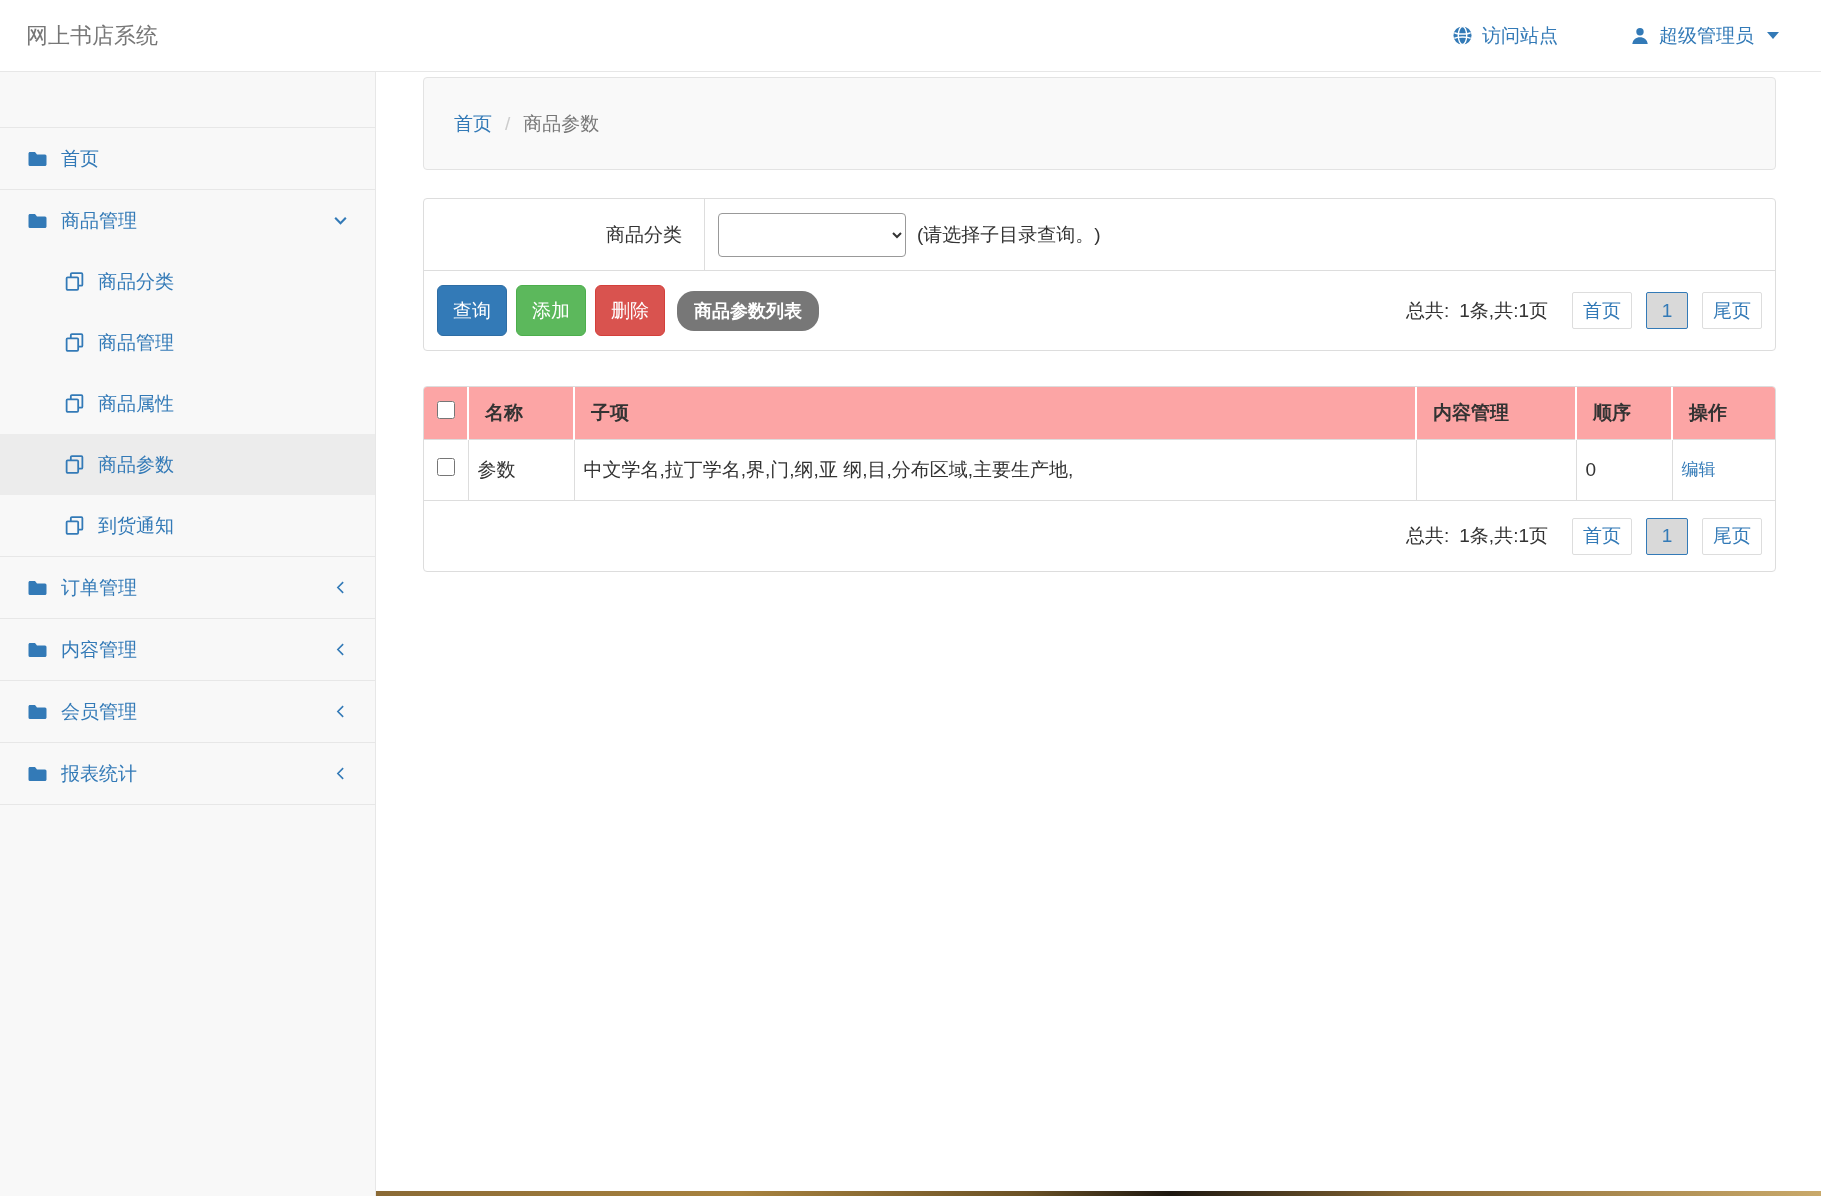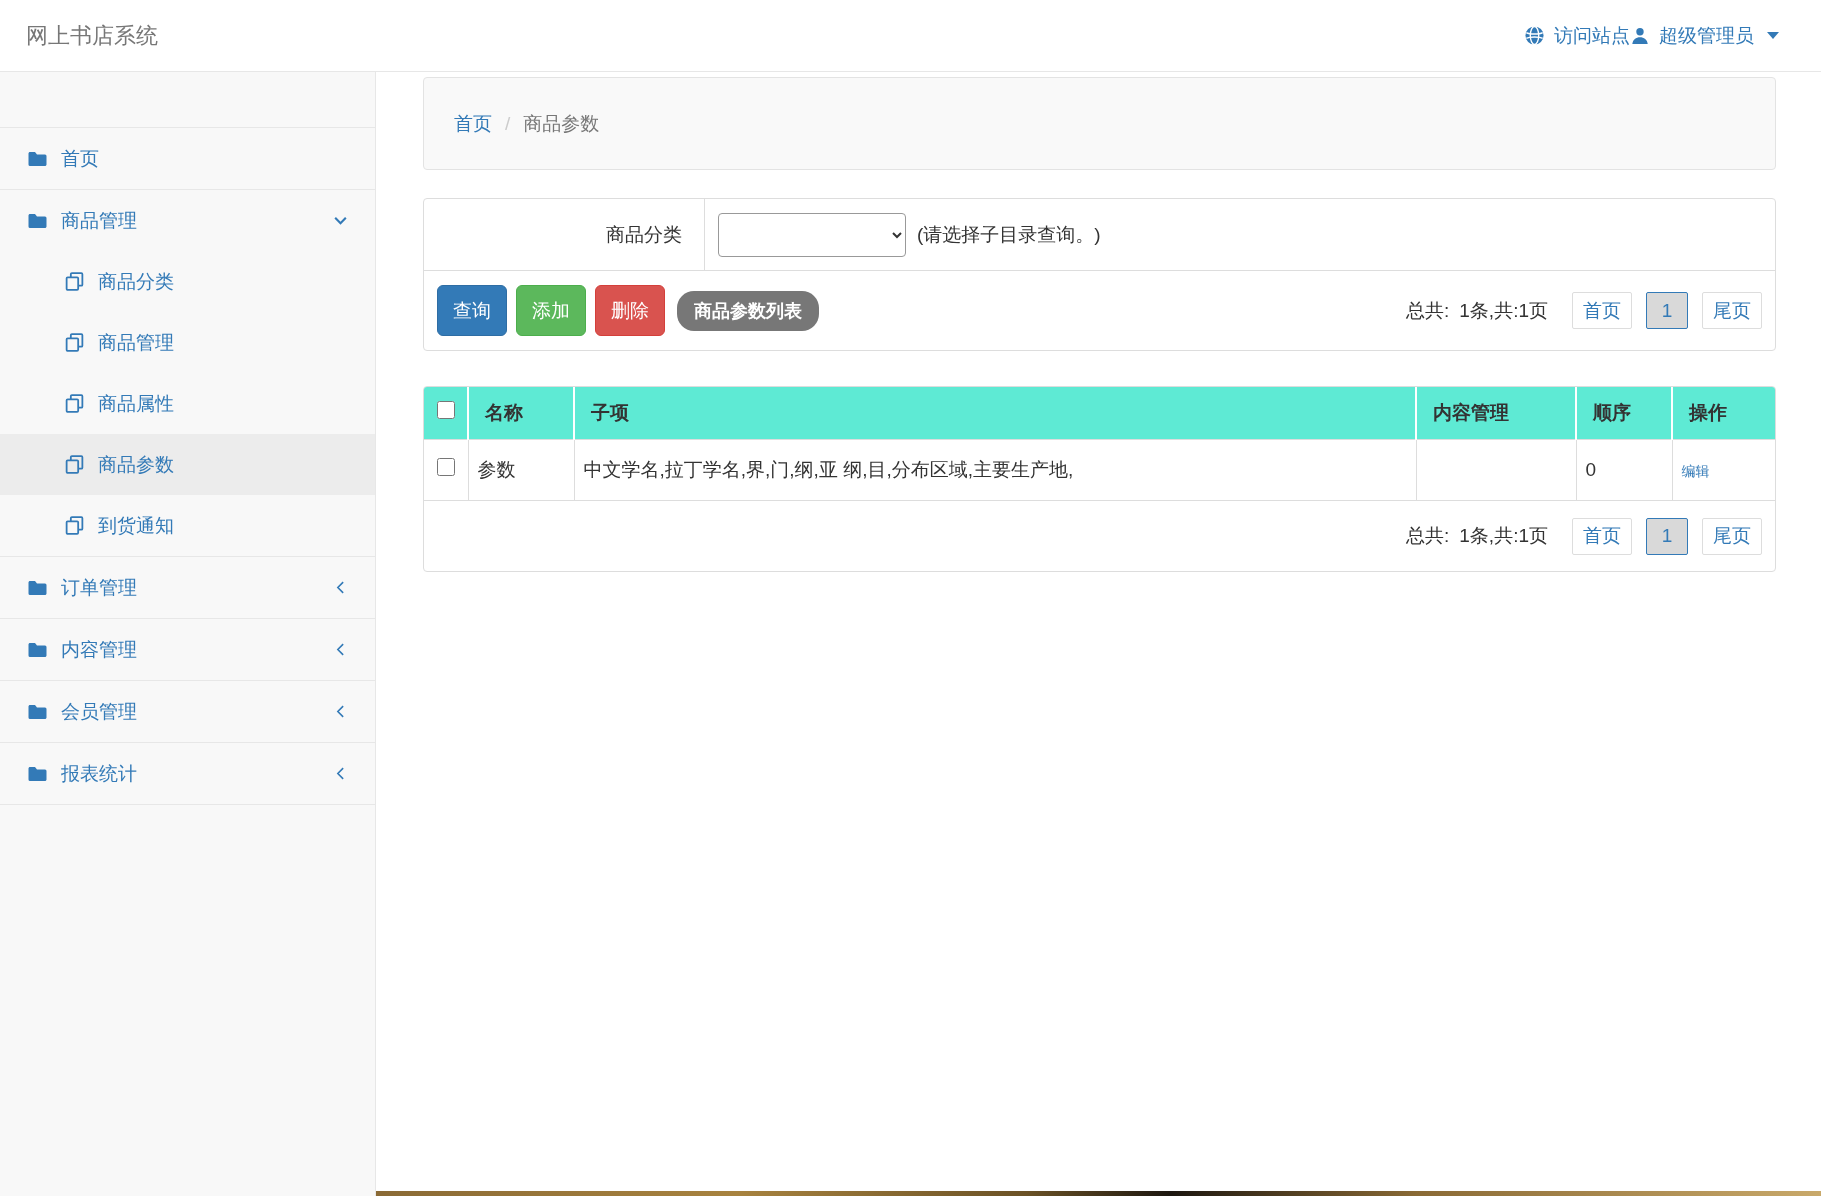--- a/index.html
+++ b/index.html
@@ -4,21 +4,21 @@
 <style>
   * { margin:0; padding:0; box-sizing:border-box; }
   html,body { width:1821px; height:1196px; overflow:hidden;
     font-family:"Liberation Sans", sans-serif; background:#fff; color:#333; }
   a { text-decoration:none; cursor:pointer; }
 
   
   .topbar { height:72px; background:#fff; border-bottom:1px solid #e7e7e7;
     display:flex; align-items:center; justify-content:space-between; padding:0 42px 0 26px; }
   .brand { font-size:22px; color:#777; }
-  .topbar-right { display:flex; align-items:center; }
+  .topbar-right { display:flex; align-items:center; gap:72px; }
   .hlink { display:flex; align-items:center; gap:9px; color:#337ab7; font-size:19px; }
   .caret { width:0; height:0; border-left:6px solid transparent; border-right:6px solid transparent;
     border-top:7px solid #337ab7; margin-left:4px; }
 
   
   .body { display:flex; height:1124px; }
   .sidebar { width:376px; flex-shrink:0; background:#f8f8f8; border-right:1px solid #e7e7e7; }
   .sidebar-spacer { height:56px; border-bottom:1px solid #e7e7e7; }
   .nav-group { border-bottom:1px solid #e7e7e7; }
   .nav-item { display:flex; align-items:center; height:61px; padding:0 26px 0 27px;
@@ -62,29 +62,29 @@
   .pg-summary { font-size:19px; color:#333; margin-right:10px; }
   .pg-summary .pg-label { margin-right:10px; }
   .pg-btn { min-width:60px; height:37px; display:inline-flex; align-items:center; justify-content:center;
     border:1px solid #ddd; background:#fff; color:#337ab7; font-size:19px;
     margin-left:14px; border-radius:2px; padding:0 10px; }
   .pg-btn.pg-active { background:#d9d9d9; border-color:#337ab7; min-width:42px; }
 
   
   .table-card { margin-top:35px; border:1px solid #ddd; border-radius:4px; overflow:hidden; background:#fff; }
   table { width:100%; border-collapse:collapse; }
-  thead th { background:#5eead4; height:52px; font-size:19px; color:#333; font-weight:bold;
+  thead th { background:#fca5a5; height:52px; font-size:19px; color:#333; font-weight:bold;
     text-align:left; padding-left:16px; border-right:2px solid #fff; }
   thead th:last-child { border-right:none; }
   tbody td { height:61px; font-size:19px; color:#333; border-top:1px solid #ddd;
     border-right:1px solid #ddd; padding-left:9px; background:#fff; }
   tbody td:last-child { border-right:none; }
   th.cb-col, td.cb-col { text-align:center; padding:0; }
   input[type="checkbox"] { width:18px; height:18px; cursor:pointer; }
-  .edit-link { color:#337ab7; font-size:14px; }
+  .edit-link { color:#337ab7; font-size:17px; }
   .table-footer { height:71px; display:flex; align-items:center; padding:0 13px; border-top:1px solid #ddd; }
 
   .bottom-strip { position:absolute; left:0; right:0; bottom:0; height:5px;
     background:linear-gradient(to right,#8a6a35 0%, #a8833f 25%, #6b5226 45%, #1d1710 55%, #8a6a35 72%, #c9a96a 100%); }
 </style>
 </head>
 <body>
 
 <header class="topbar">
   <div class="brand">网上书店系统</div>

